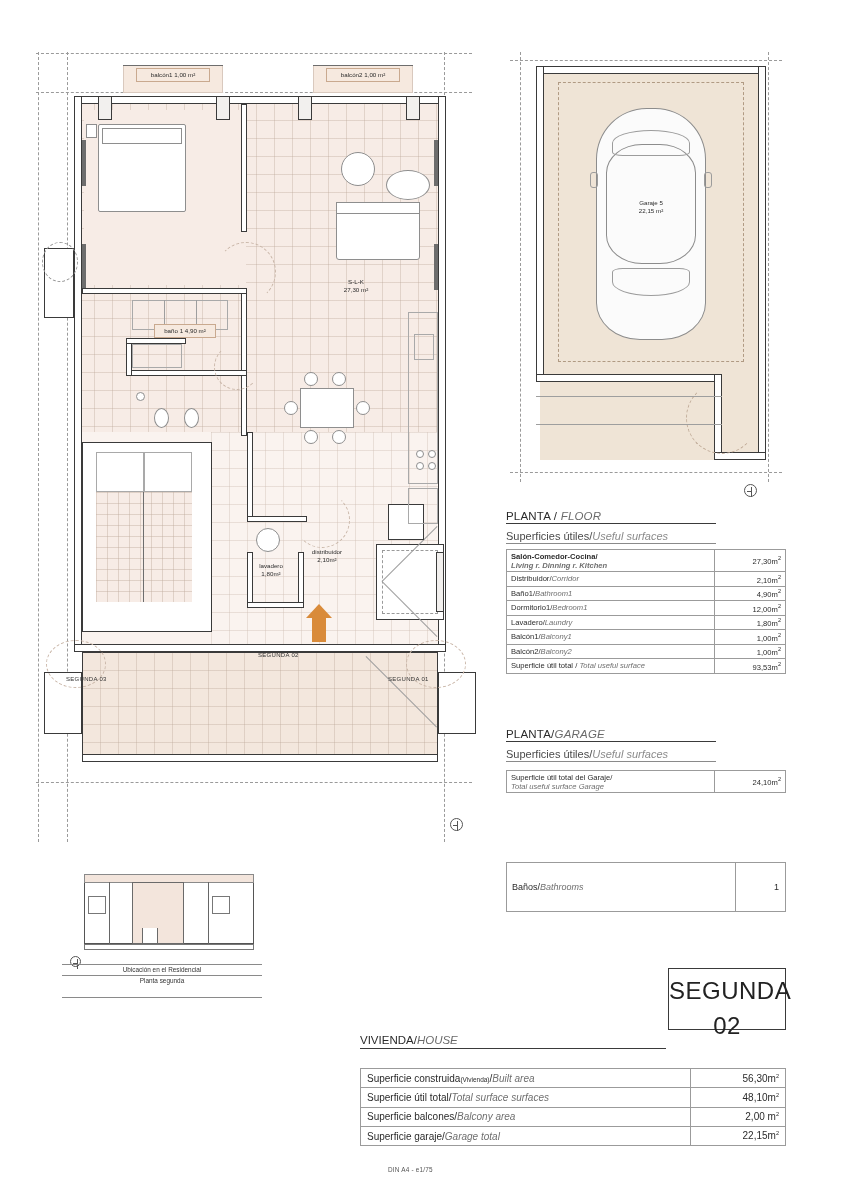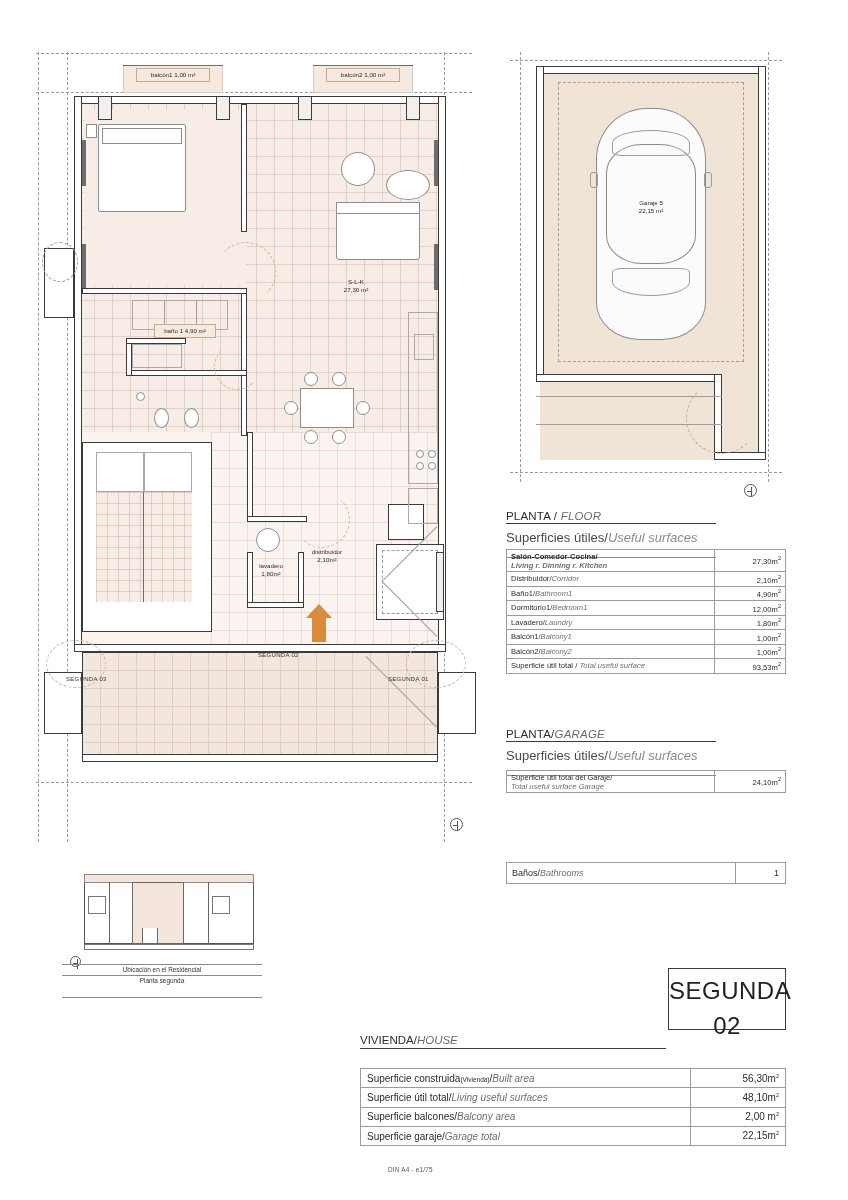--- a/index.html
+++ b/index.html
@@ -147,24 +147,24 @@
     position: absolute;
     font-size: 11.5px;
     letter-spacing: .2px;
     border-bottom: 1.1px solid #3a3a3a;
     padding-bottom: 1px;
     white-space: nowrap;
   }
   .tbl-title .it { font-style: italic; color:#6a6a6a; }
   .tbl-sub {
     position: absolute;
-    font-size: 13px;
+    font-size: 11px;
     color: #4a4a4a;
     border-bottom: 0.8px solid #8a8a8a;
-    padding-bottom: 12px;
+    padding-bottom: 1px;
     white-space: nowrap;
   }
   .tbl-sub .it { font-style: italic; color:#8a8a8a; }
 
   table.dt {
     position: absolute;
     border-collapse: collapse;
     font-size: 7.6px;
     color: #2b2b2b;
   }
@@ -519,21 +519,21 @@
       <tr>
     <td style="width:208px;"><span>Superficie útil total del Garaje/</span><br><span class="it">Total useful surface Garage</span></td>
     <td class="val"><span>24,10m</span><sup>2</sup></td>
   </tr>
 </tbody>
   </table>
 
 <table class="dt" style="left:506px; top:862px; width:280px; font-size:9px;">
   <tbody>
   <tr>
-    <td style="padding:5px 5px;"><span>Baños/</span><span class="it">Bathrooms</span></td>
+    <td style="padding:19px 5px;"><span>Baños/</span><span class="it">Bathrooms</span></td>
     <td class="val" style="padding:3.5px 6px;"><span>1</span></td>
   </tr>
 </tbody>
   </table>
 
 <div id="keyplan">
   <div class="kp-box" style="left:22px; top:10px; width:170px; height:62px;"></div>
   <div class="abs" style="left:22px; top:2px; width:170px; height:9px; background:#f3e5dc; border:1px solid #8a8a8a;"></div>
   <div class="kp-fill" style="left:70px; top:10px; width:52px; height:62px;"></div>
   <div class="abs" style="left:80px; top:56px; width:16px; height:16px; background:#fff; border:1px solid #6a6a6a; border-top:none;"></div>
@@ -562,21 +562,21 @@
   <span>VIVIENDA/</span><span class="it">HOUSE</span>
 </div>
 
 <table class="big" style="left:360px; top:1068px; width:426px;">
   <tbody>
       <tr>
     <td style="width:330px;"><span>Superficie construida</span><span class="sm">(Vivienda)</span><span>/</span><span class="it">Built area</span></td>
     <td class="val"><span>56,30m</span><sup>2</sup></td>
   </tr>
   <tr>
-    <td><span>Superficie útil total/</span><span class="it">Living useful surfaces</span></td>
+    <td><span>Superficie útil total/</span><span class="it">Total surface surfaces</span></td>
     <td class="val"><span>48,10m</span><sup>2</sup></td>
   </tr>
   <tr>
     <td><span>Superficie balcones/</span><span class="it">Balcony area</span></td>
     <td class="val"><span>2,00 m</span><sup>2</sup></td>
   </tr>
   <tr>
     <td><span>Superficie garaje/</span><span class="it">Garage total</span></td>
     <td class="val"><span>22,15m</span><sup>2</sup></td>
   </tr>

